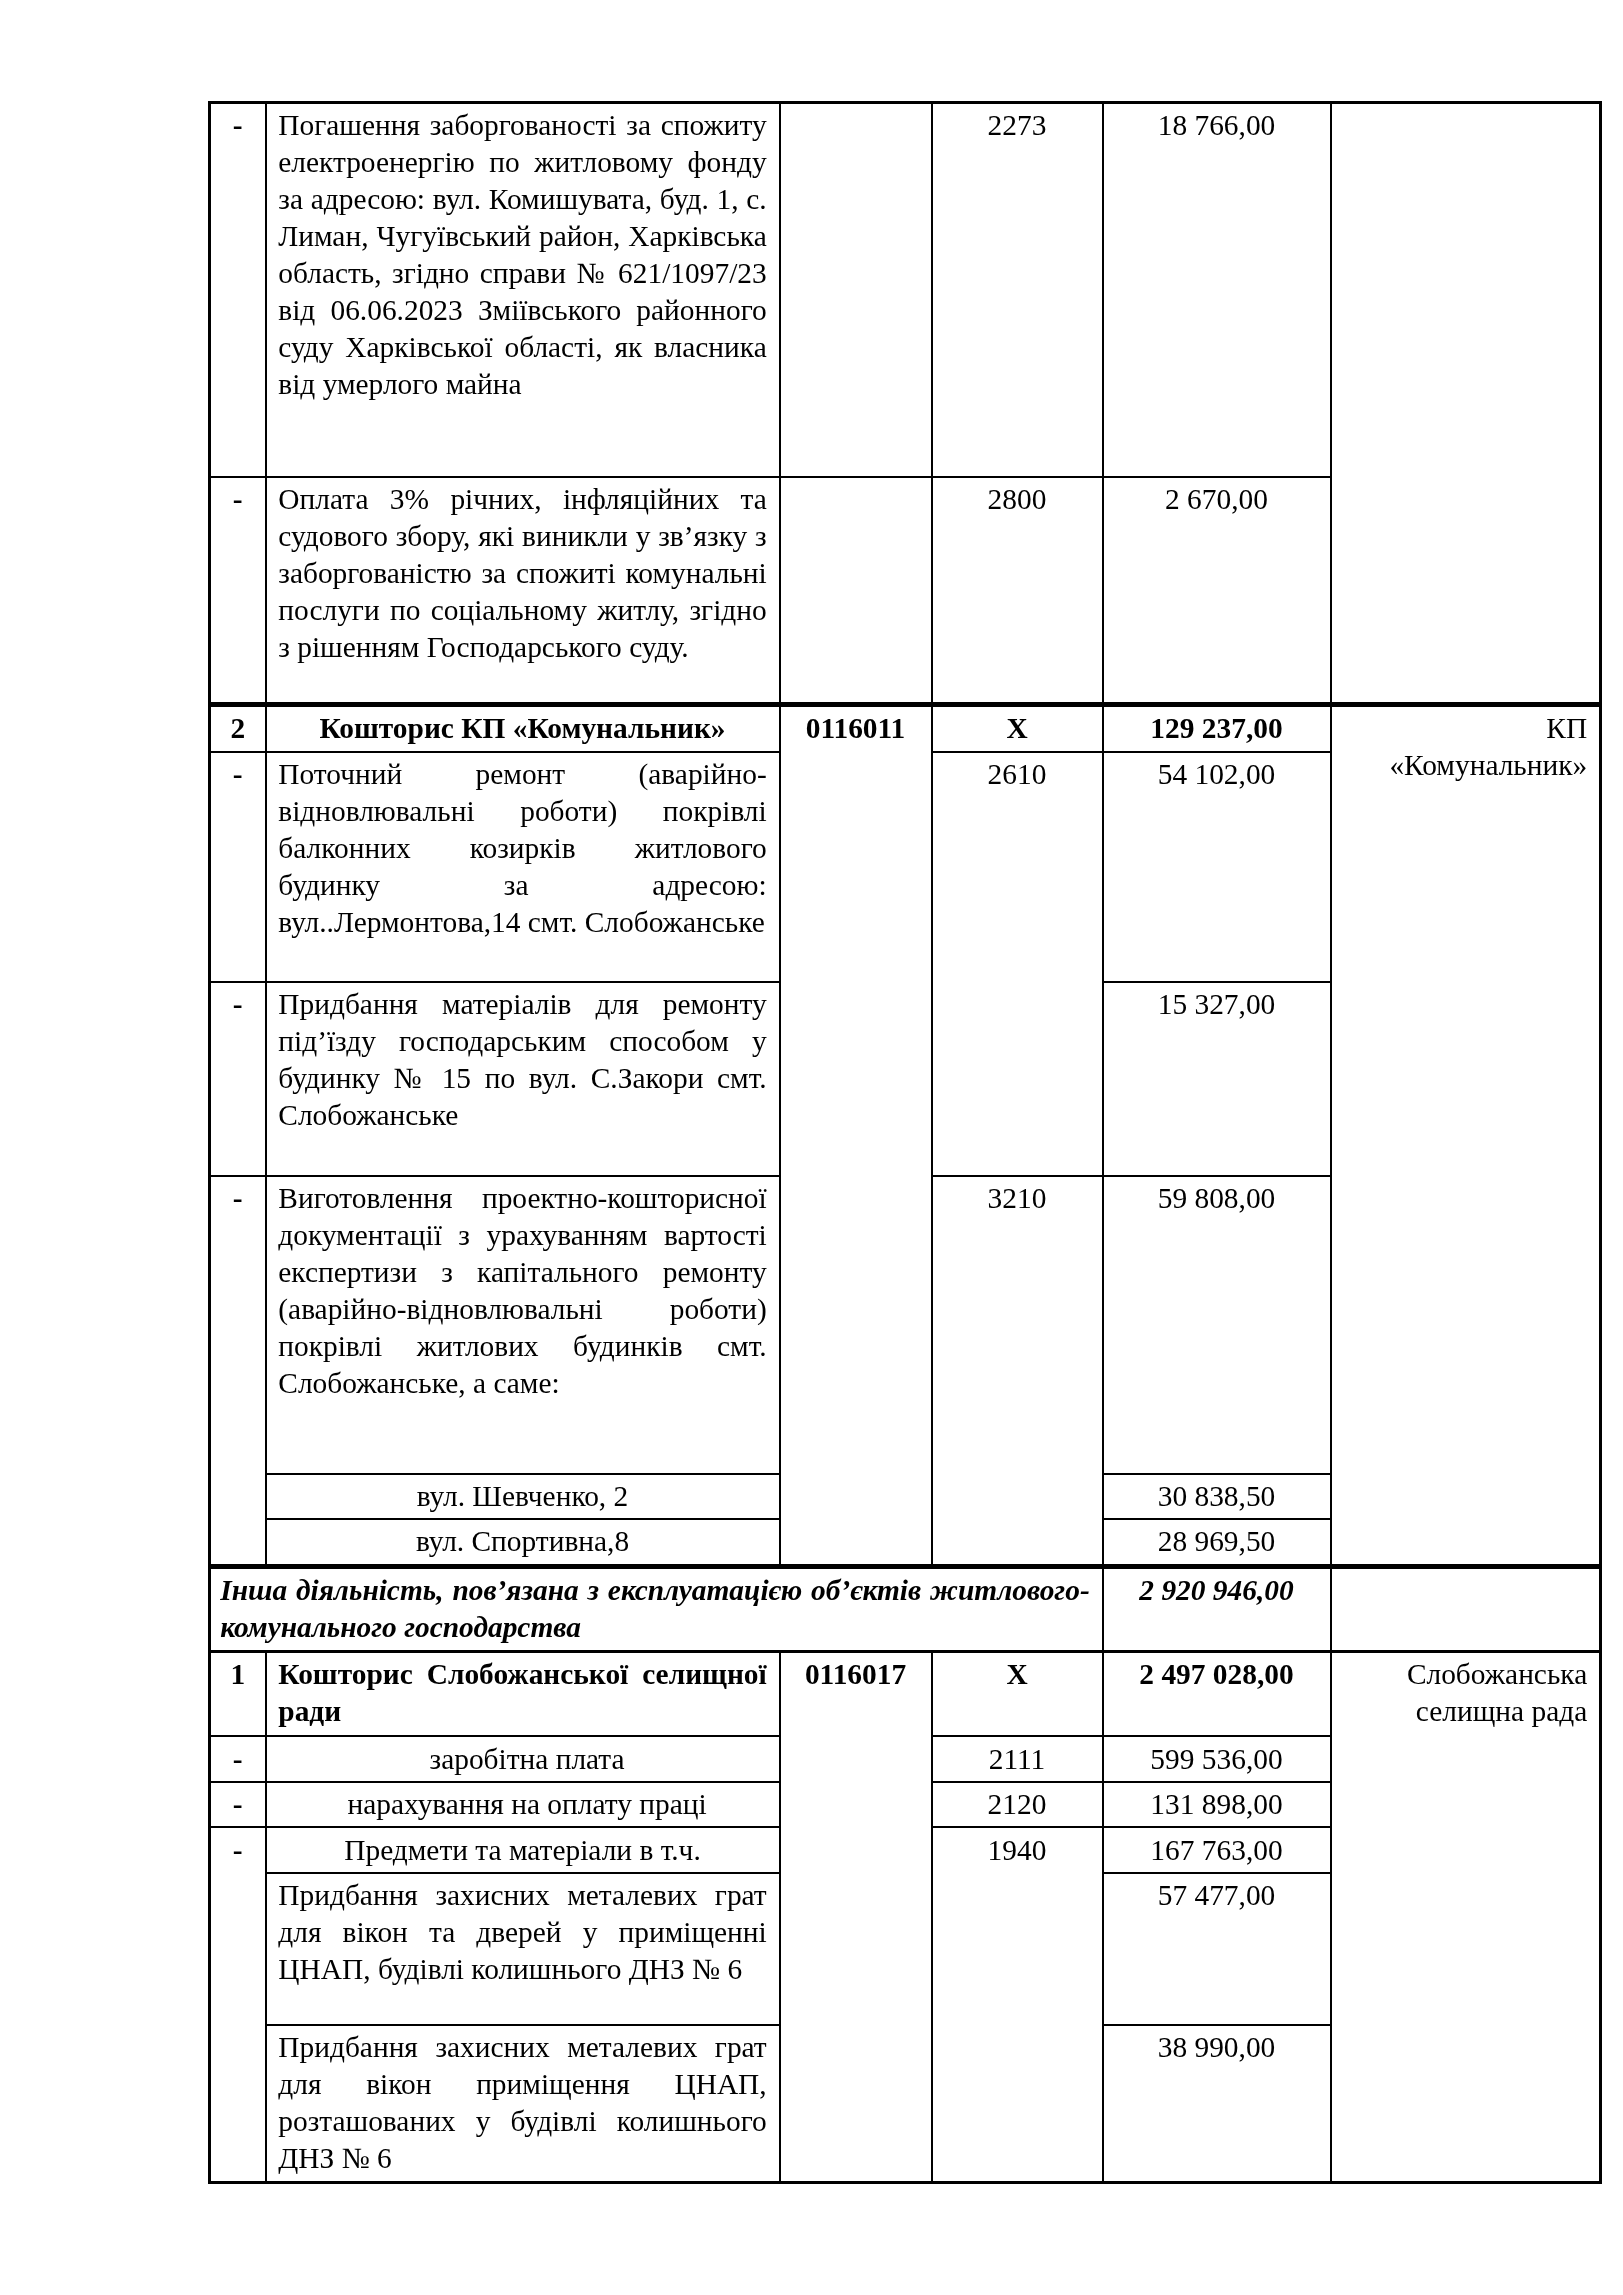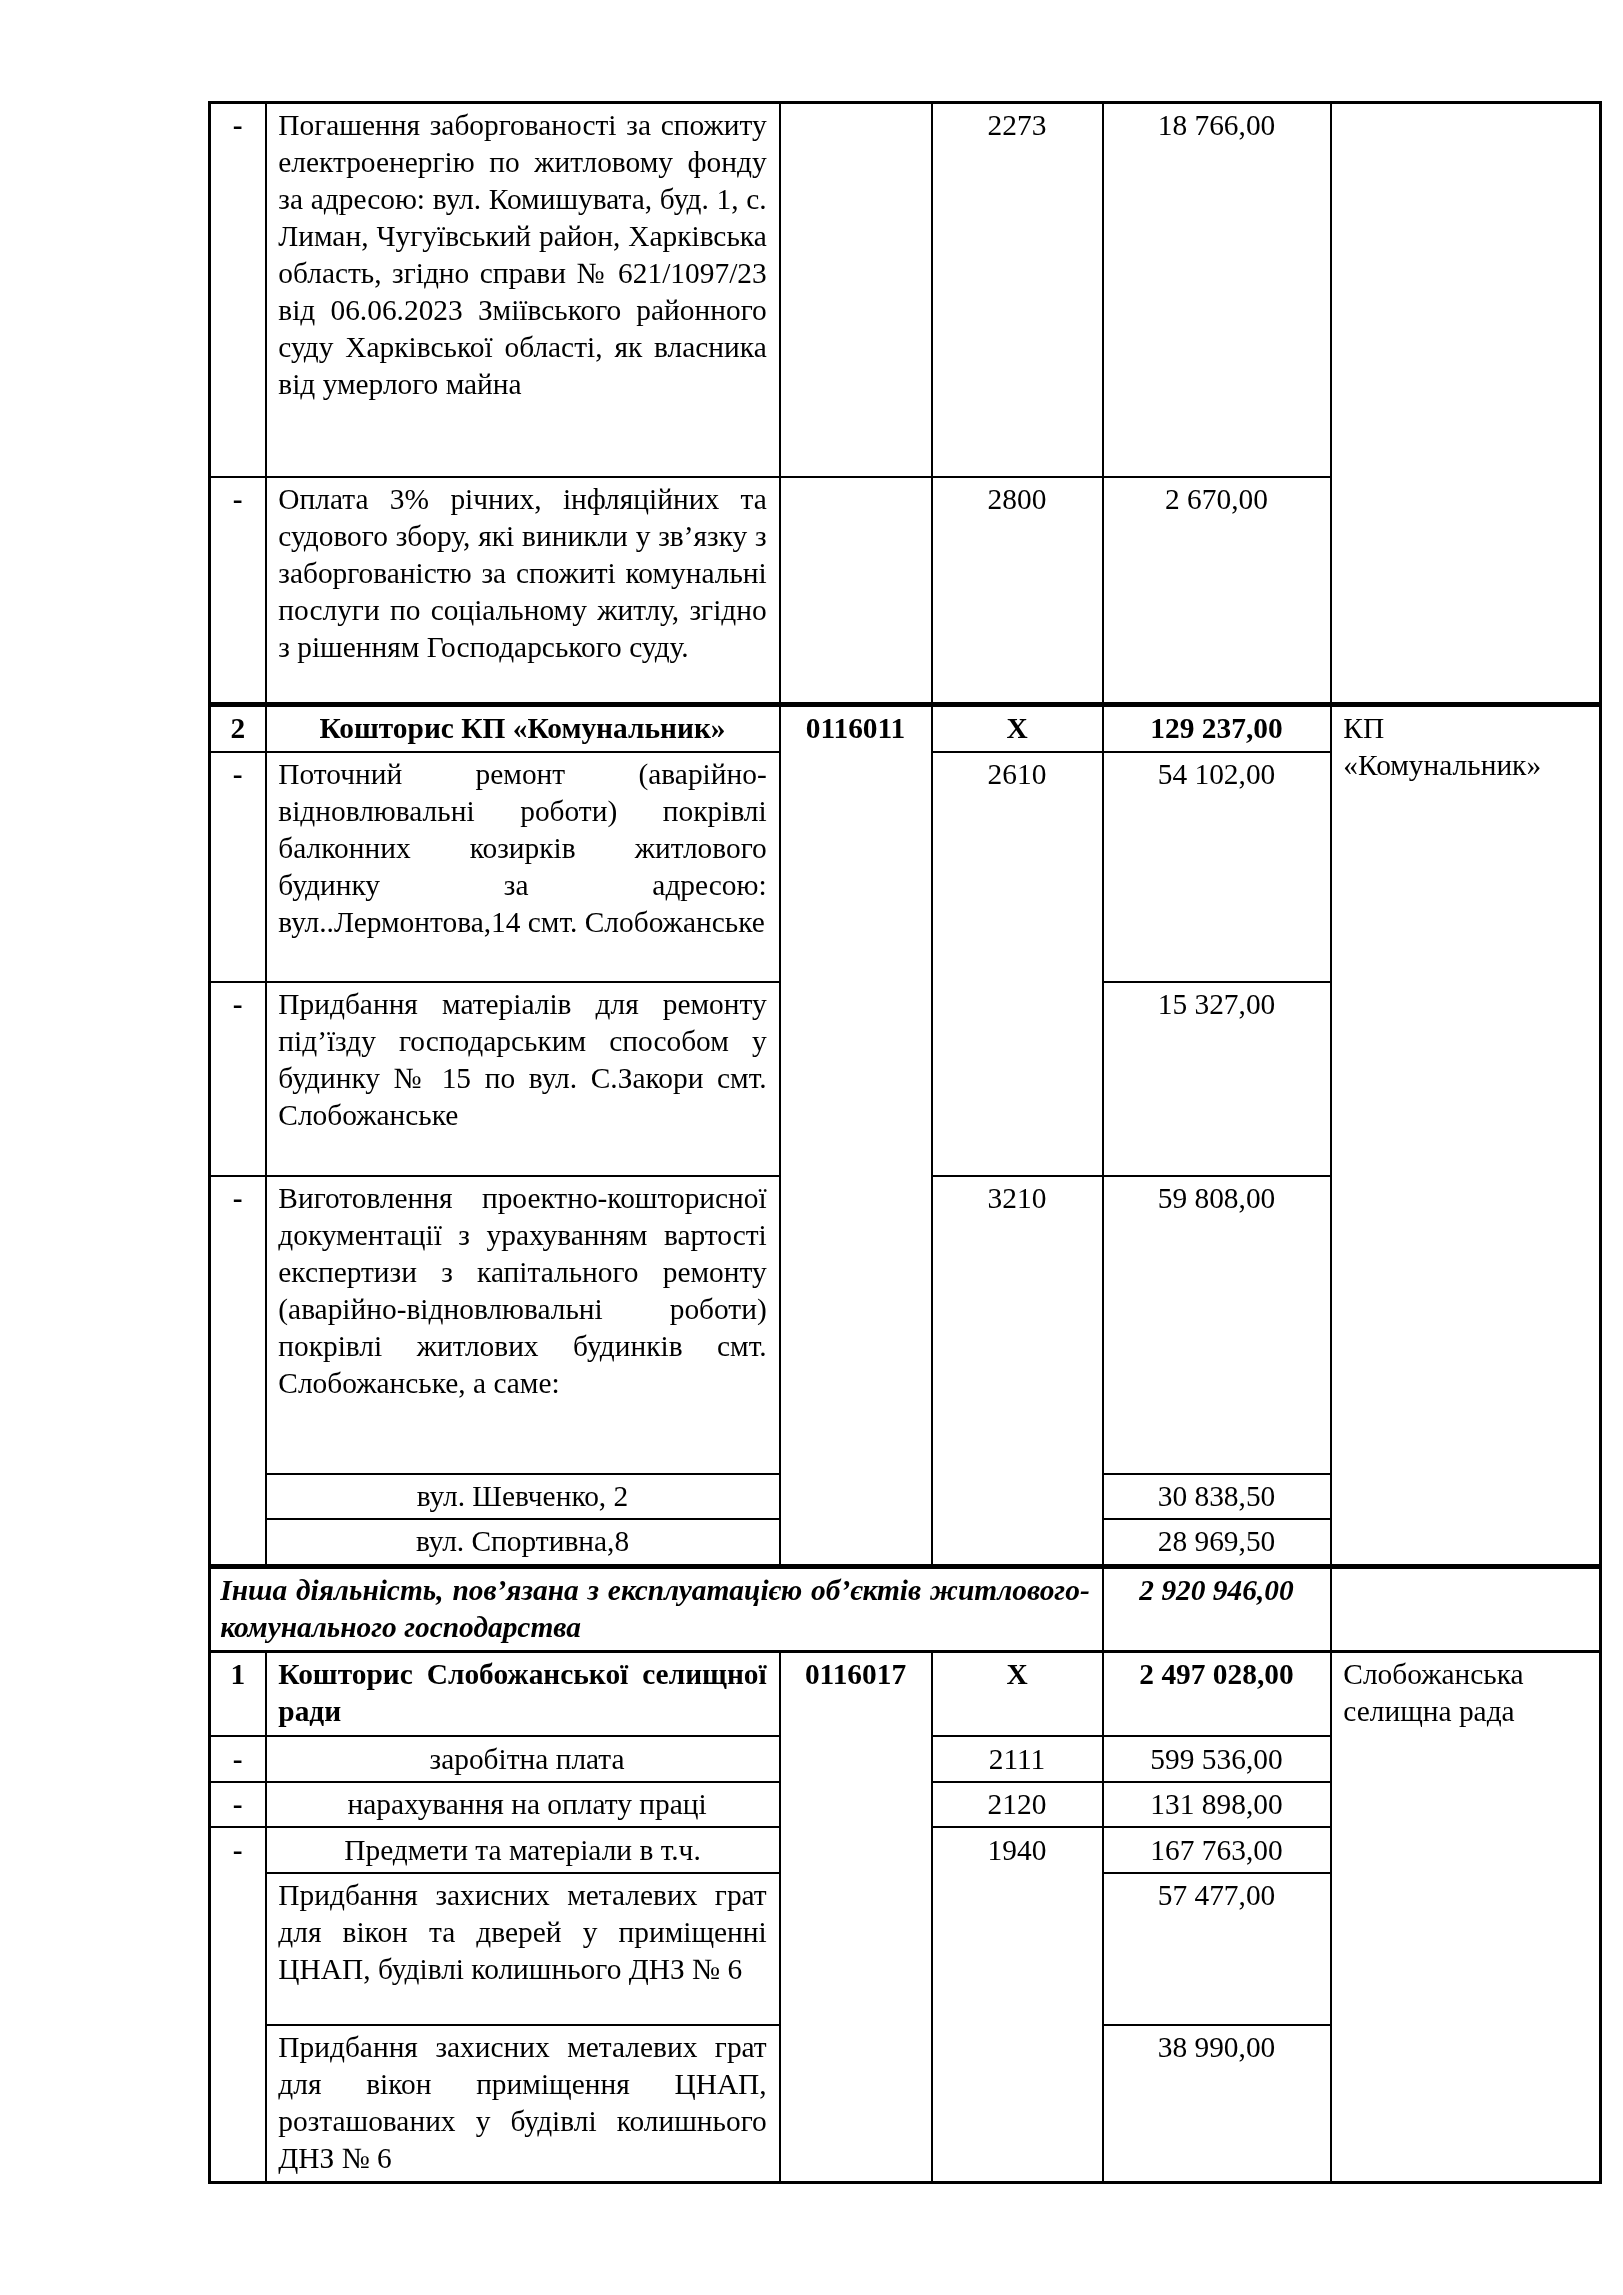--- a/index.html
+++ b/index.html
@@ -59,21 +59,21 @@
     text-align: center;
     padding: 3.3px 3.9px;
     border-radius: 32px;
   }
   td.amount {
     text-align: center;
     padding: 3.3px 36px 3.3px 3.9px;
     white-space: nowrap;
   }
   td.name {
-    text-align: left;
+    text-align: right;
     padding: 3.3px 9.2px;
   }
   .bold { font-weight: bold; }
   .bi { font-weight: bold; font-style: italic; }
   .indent { text-indent: 9.2px; margin-top: 44px; }
 
   
   tr.sep-thick > td { border-top-width: 5.2px; }
   td.bb-thick { border-bottom-width: 4.6px; }
   tr.sep-med > td { border-top-width: 3.9px; }

